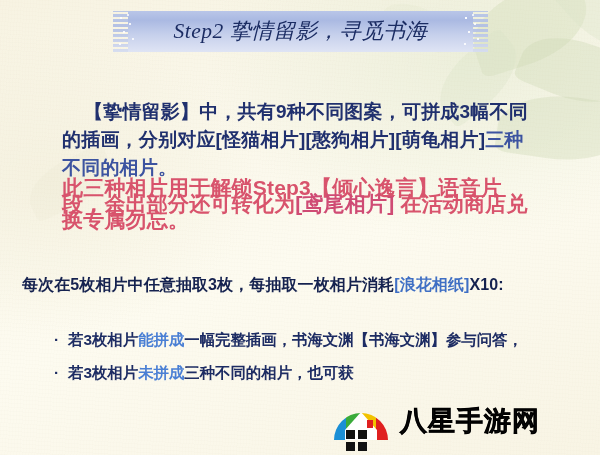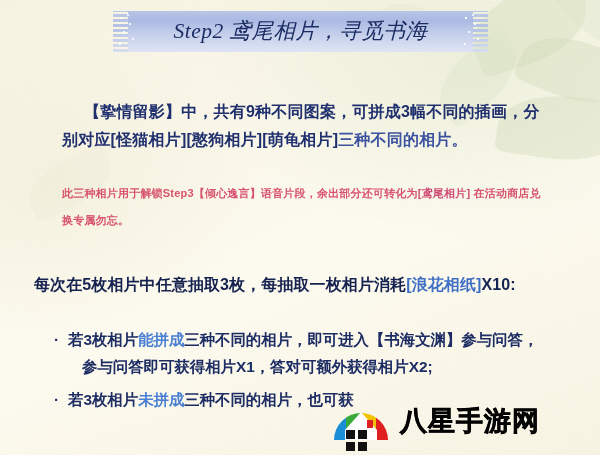--- a/index.html
+++ b/index.html
@@ -114,47 +114,47 @@
   }
 
   
   .content {
     position: absolute;
     left: 0; top: 0;
     width: 600px;
   }
   .para {
     position: absolute;
-    font-size: 16px;
+    font-size: 19px;
     line-height: 28px;
     color: #20306e;
     font-weight: 700;
     letter-spacing: .2px;
   }
   .p-intro {
     left: 62px;
     top: 98px;
     width: 478px;
     text-indent: 22px;
   }
   .p-intro .soft { color: #3c53a0; }
 
   .p-pink {
     left: 62px;
     top: 180px;
     width: 482px;
     color: #d8536c;
     font-weight: 700;
-    font-size: 11px;
-    line-height: 27px;
+    font-size: 21px;
+    line-height: 16px;
   }
   .p-pink .tok { color: #cf4b74; }
 
   .p-bold {
-    left: 34px;
+    left: 22px;
     top: 272px;
     width: 540px;
     font-size: 16px;
     font-weight: 700;
     color: #15224f;
     line-height: 26px;
     letter-spacing: .1px;
   }
   .p-bold .blue { color: #3f6fc4; }
 
@@ -252,43 +252,42 @@
     <div class="leaf c" style="left:25px;  top:160px;  width:90px;  height:46px;  transform:rotate(-25deg); opacity:.38;"></div>
   </div>
   <div class="grain"></div>
 
   <div class="ribbon-wrap">
     <div class="ribbon-edge left"></div>
     <div class="ribbon-edge right"></div>
     <div class="ribbon"></div>
     <div class="ribbon-speck left"></div>
     <div class="ribbon-speck right"></div>
-    <div class="ribbon-title">Step2 鸢尾相片，寻觅书海</div>
+    <div class="ribbon-title">Step2 挚情留影，寻觅书海</div>
   </div>
 
   <div class="content">
 
     <div class="para p-intro">
       <span>【挚情留影】中，共有9种不同图案，可拼成3幅不同的插画，分别对应[怪猫相片][憨狗相片][萌龟相片]</span><span class="soft">三种不同的相片。</span>
     </div>
 
     <div class="para p-pink">
       <span>此三种相片用于解锁Step3【倾心逸言】语音片段，余出部分还可转化为</span><span class="tok">[鸢尾相片]</span><span> 在活动商店兑换专属勿忘。</span>
     </div>
 
     <div class="para p-bold">
       <span>每次在5枚相片中任意抽取3枚，每抽取一枚相片消耗</span><span class="blue">[浪花相纸]</span><span>X10:</span>
     </div>
 
     <div class="bullets">
 
       <div class="bullet">
         <span class="dot">·</span>
-        <span>若3枚相片</span><span class="hl">能拼成</span><span>三种不同的相片，即可进入【书海文渊】参与问答，</span>
-        <span class="ind">参与问答即可获得相片X1，答对可额外获得相片X2;</span>
+        <span>若3枚相片</span><span class="hl">能拼成</span><span>一幅完整插画，书海文渊【书海文渊】参与问答，</span>
       </div>
 
       <div class="bullet">
         <span class="dot">·</span>
         <span>若3枚相片</span><span class="hl">未拼成</span><span>三种不同的相片，也可获</span>
       </div>
 
     </div>
   </div>
 

